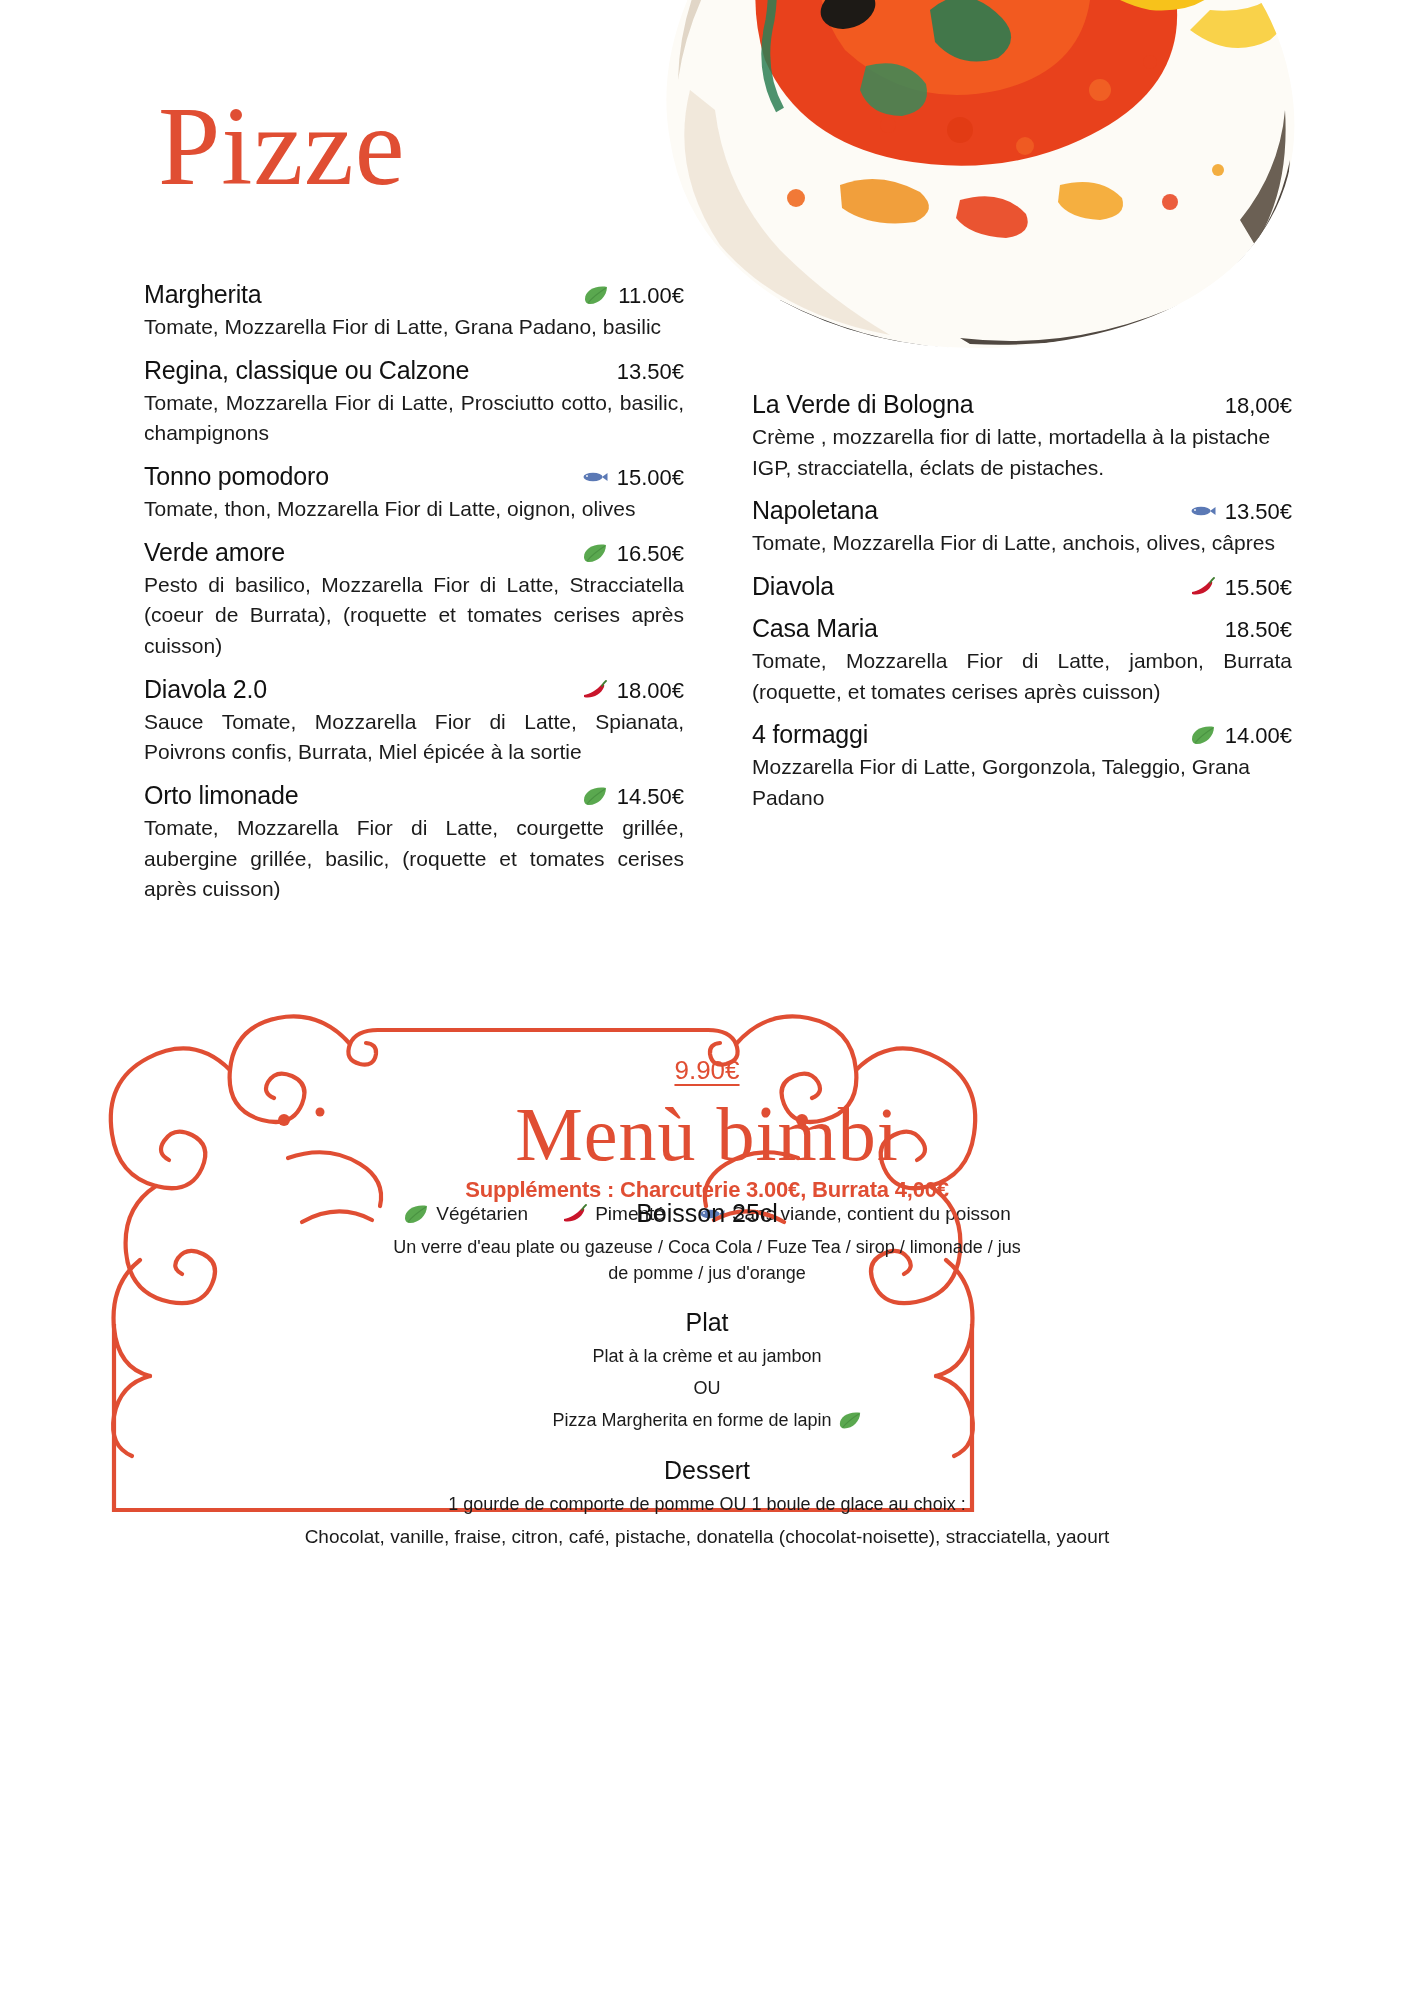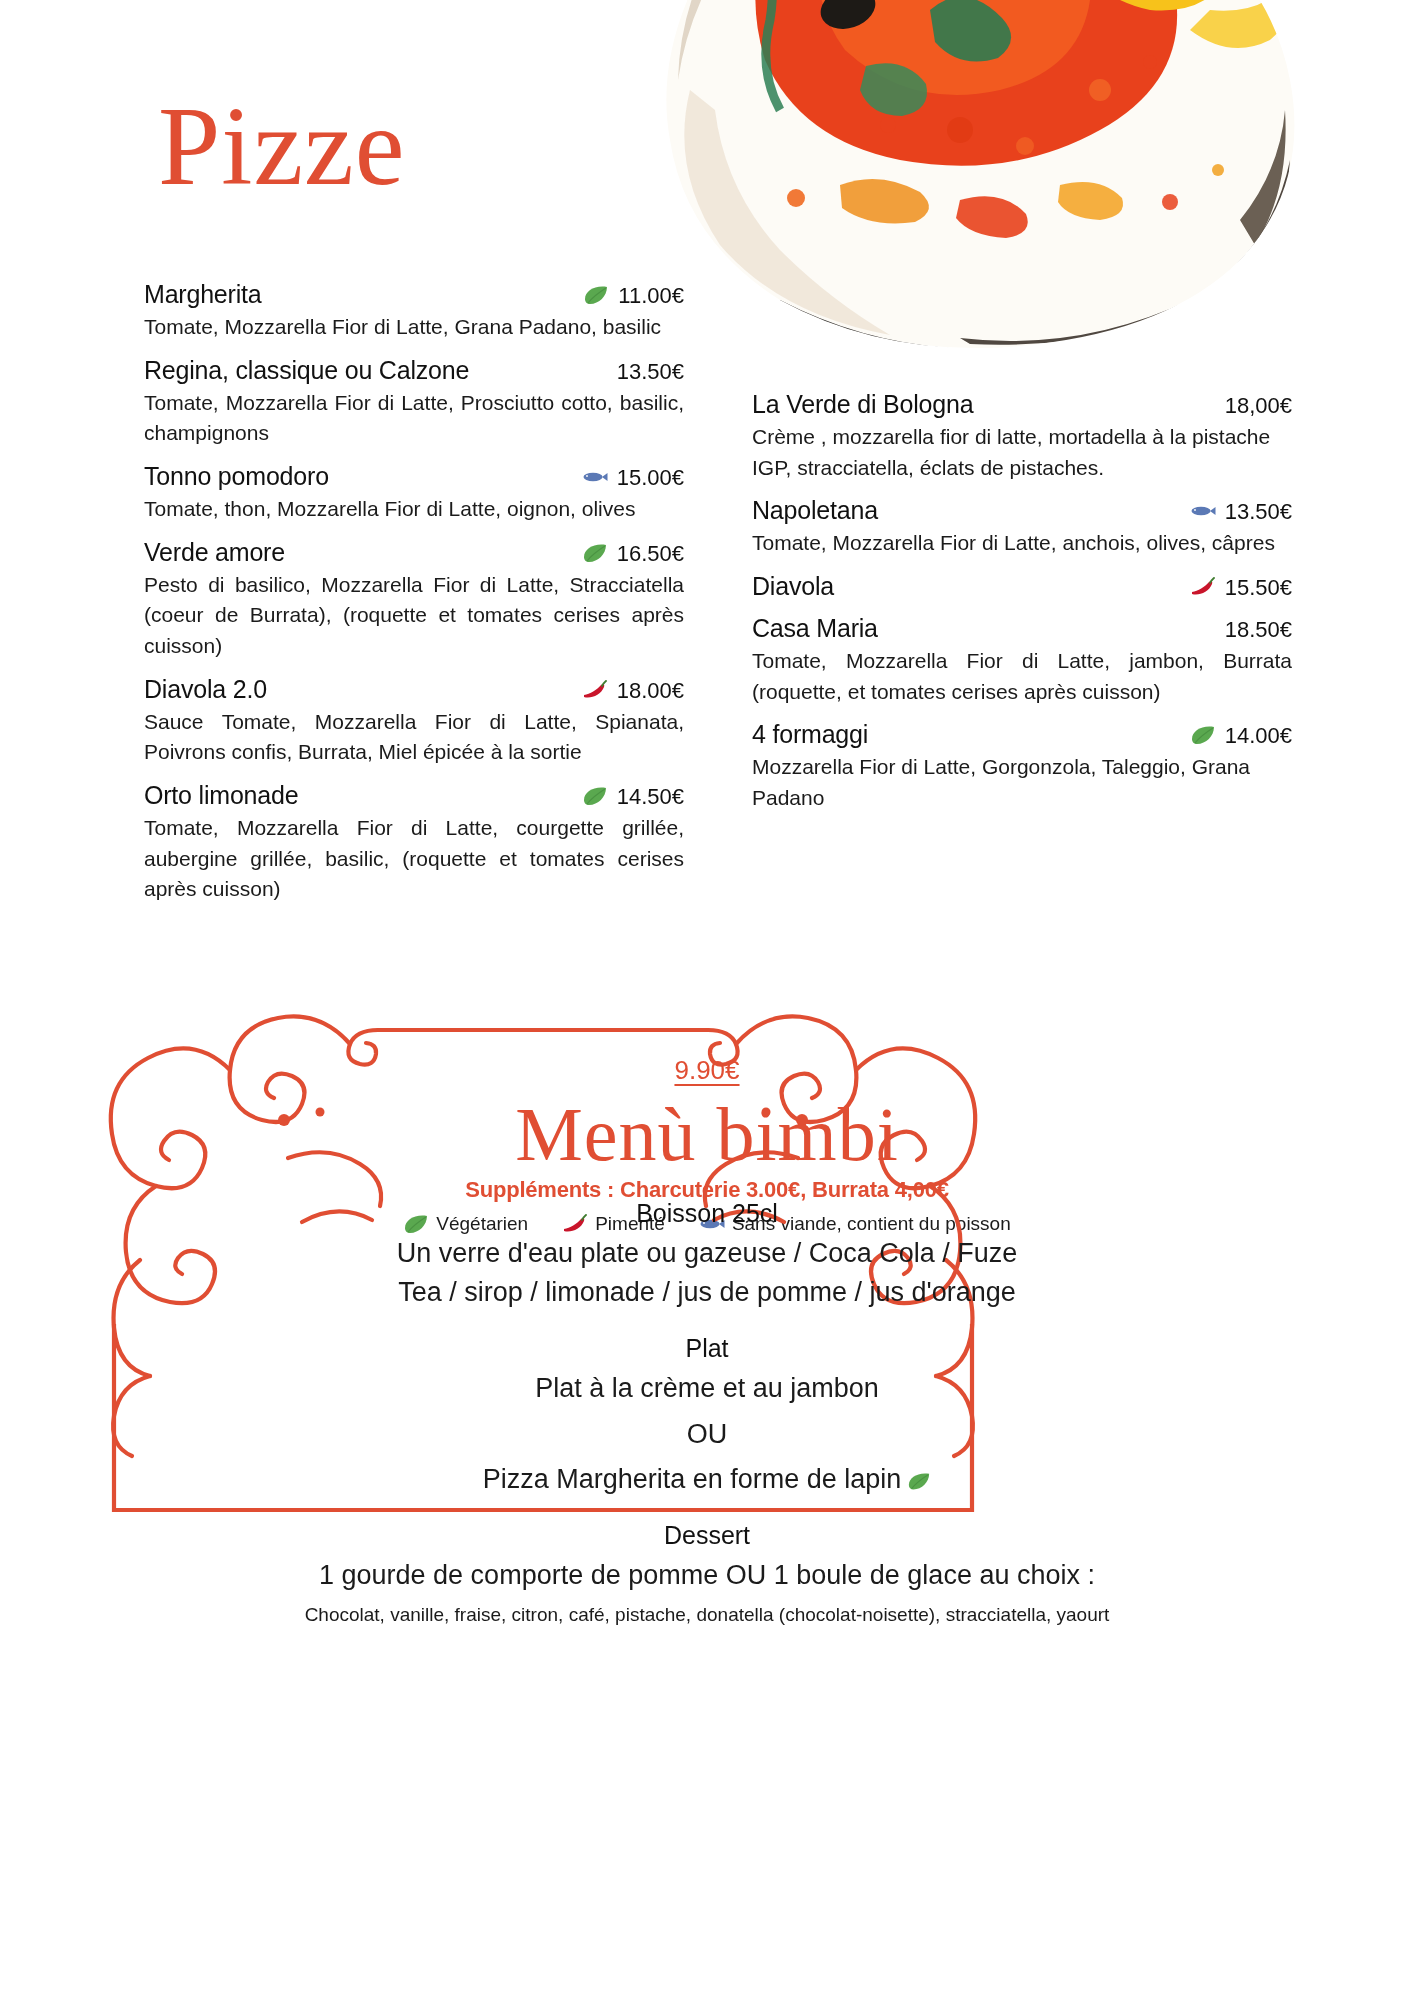--- a/index.html
+++ b/index.html
@@ -100,21 +100,20 @@
     top: 1177px;
     text-align: center;
   }
   .supp-line {
     font-size: 22px;
     font-weight: bold;
     color: #e04e33;
     letter-spacing: -0.2px;
   }
   .legend {
-    margin-top: 10px;
     display: flex;
     justify-content: center;
     align-items: center;
     gap: 8px;
     font-size: 19px;
   }
   .legend-entry {
     display: flex;
     align-items: center;
     gap: 7px;
@@ -161,21 +160,21 @@
     line-height: 1.12;
     margin-top: 6px;
     letter-spacing: 1px;
   }
   .kids-section-title {
     font-size: 25px;
     color: #111;
     margin-top: 22px;
   }
   .kids-text {
-    font-size: 27px;
+    font-size: 18px;
     color: #1b1b1b;
     line-height: 1.45;
     margin-top: 6px;
   }
   .kids-text.small {
     font-size: 19px;
   }
   .inline-leaf {
     display: inline-block;
     width: 24px;

